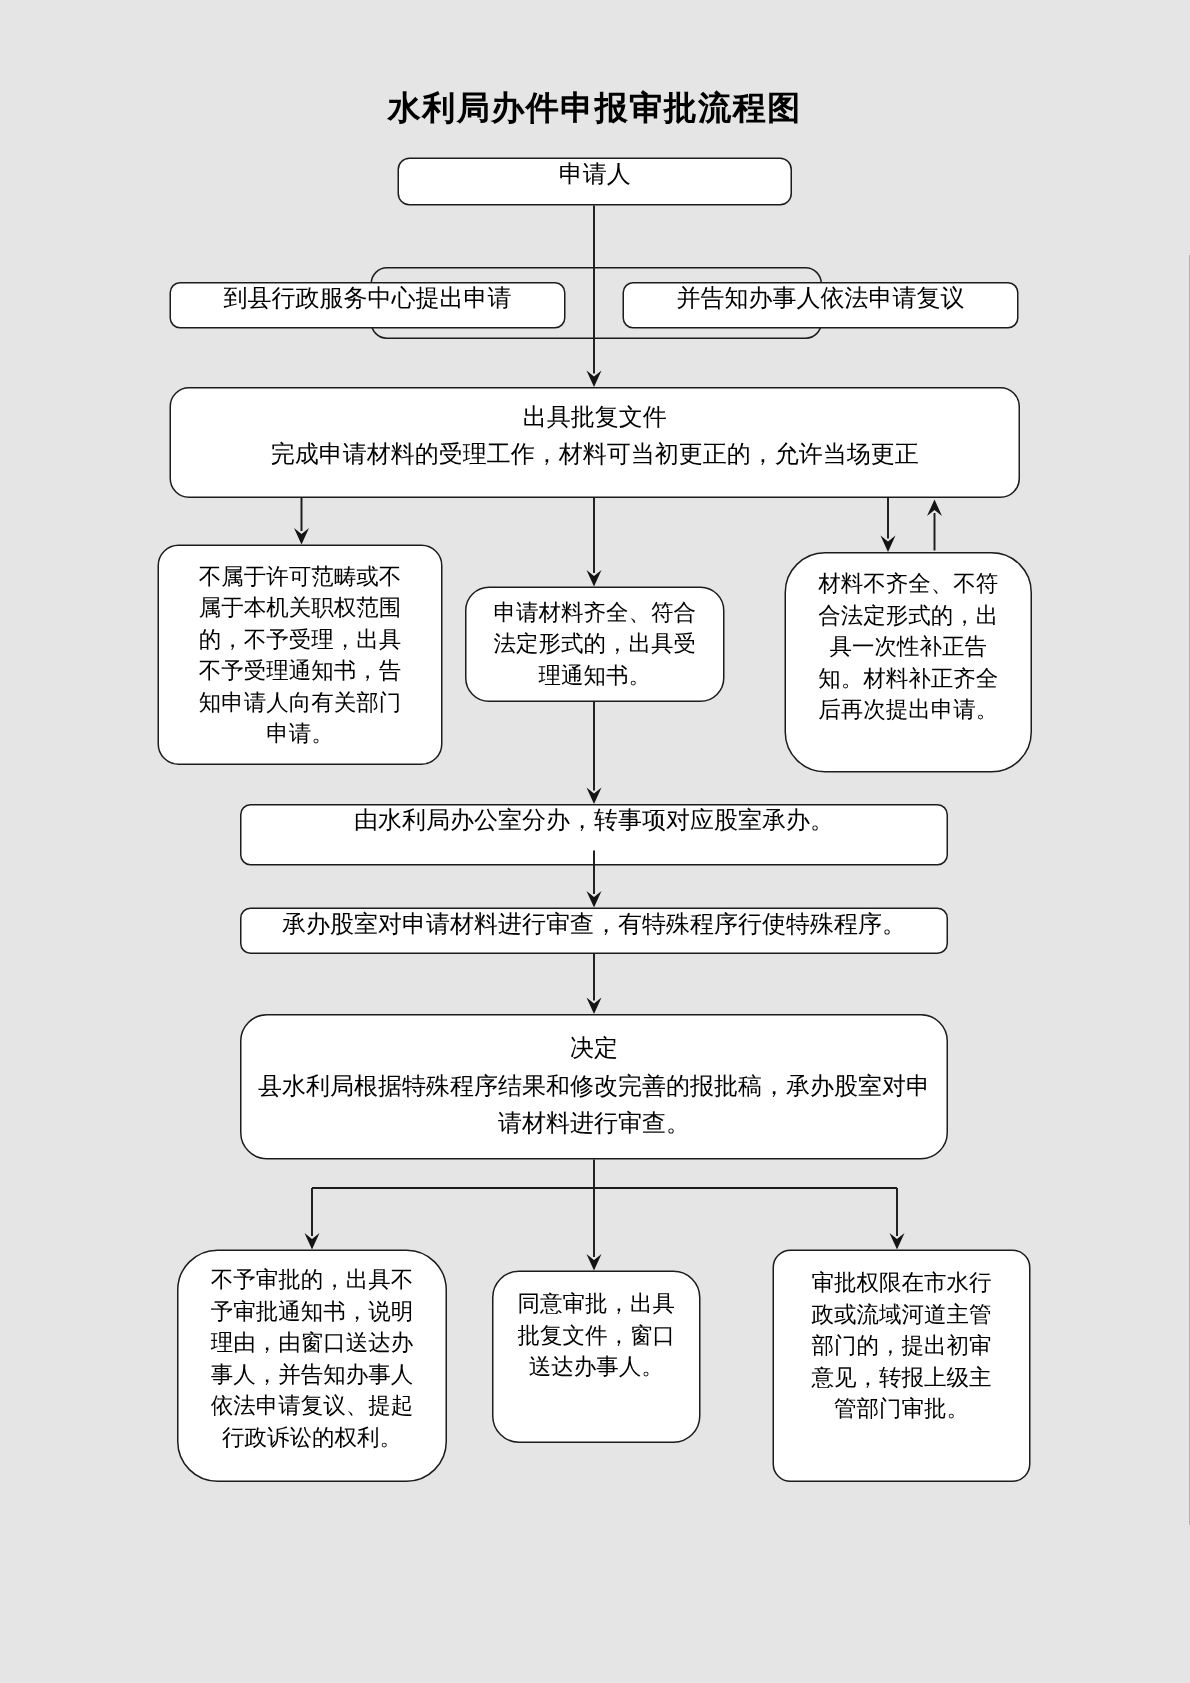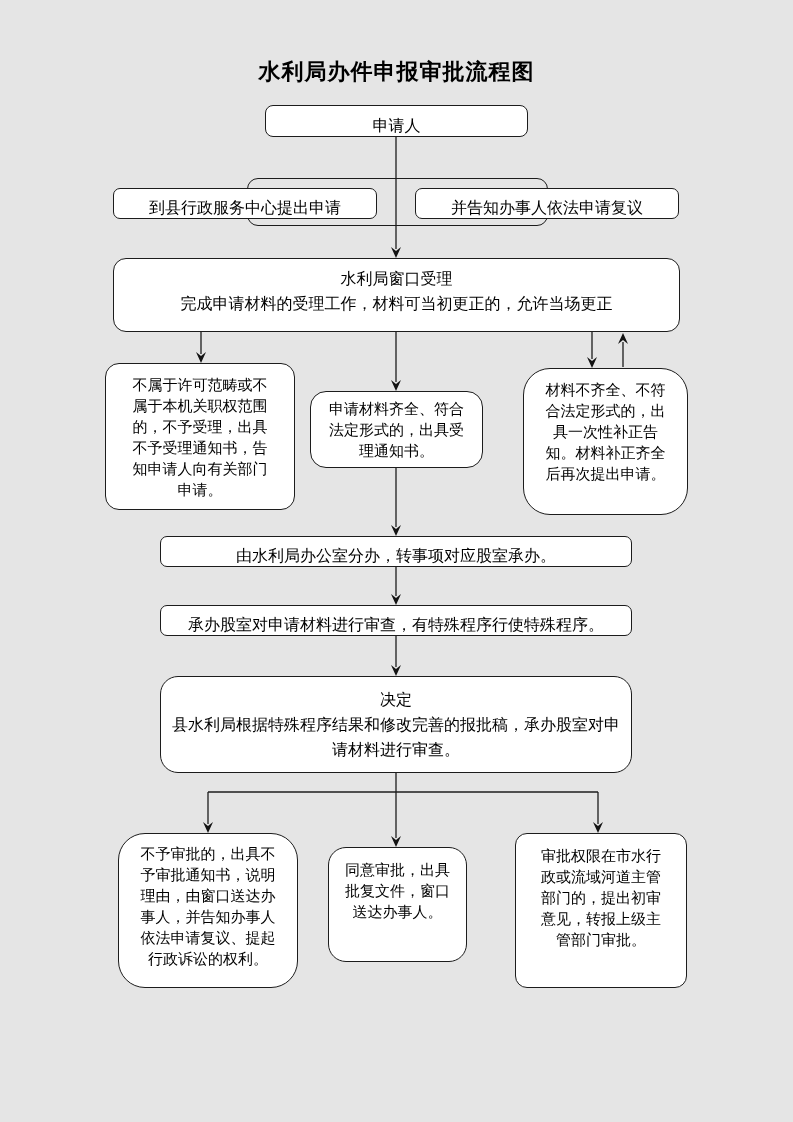--- a/index.html
+++ b/index.html
@@ -16,33 +16,33 @@
   .page-title{
     position:absolute;left:0;top:57px;width:793px;
     text-align:center;font-size:22px;font-weight:bold;letter-spacing:1px;z-index:3;
   }
   .node{
     position:absolute;border:1.3px solid #1c1c1c;background:#fff;
     box-sizing:border-box;text-align:center;z-index:2;
     font-size:16px;line-height:21px;
   }
   .node.ghost{background:transparent;z-index:1;}
-  .center-v{display:flex;align-items:flex-end;justify-content:center;}
+  .center-v{display:flex;align-items:flex-start;justify-content:center;}
   
   .n-applicant{left:265px;top:105px;width:263px;height:32px;border-radius:8px;}
   .n-group{left:247px;top:178px;width:301px;height:48px;border-radius:11px;}
   .n-center{left:113px;top:188px;width:264px;height:31px;border-radius:7px;}
   .n-online{left:415px;top:188px;width:264px;height:31px;border-radius:7px;}
   .n-window{left:113px;top:258px;width:567px;height:74px;border-radius:13px;padding-top:7px;line-height:25px;}
   
   .n-reject{left:105px;top:363px;width:190px;height:147px;border-radius:14px;padding:11px 24px 0;font-size:15px;}
   .n-ok{left:310px;top:391px;width:173px;height:77px;border-radius:16px;padding:7px 17px 0;font-size:15px;}
   .n-supp{left:523px;top:368px;width:165px;height:147px;border-radius:27px;padding:11px 17px 0;font-size:15px;}
   
-  .n-dispatch{left:160px;top:536px;width:472px;height:31px;border-radius:7px;}
+  .n-dispatch{left:160px;top:536px;width:472px;height:41px;border-radius:7px;}
   .n-review{left:160px;top:605px;width:472px;height:31px;border-radius:7px;}
   .n-decision{left:160px;top:676px;width:472px;height:97px;border-radius:18px;padding:10px 11px 0;line-height:25px;}
   
   .n-deny{left:118px;top:833px;width:180px;height:155px;border-radius:27px;padding:10px 19px 0;font-size:15px;}
   .n-approve{left:328px;top:847px;width:139px;height:115px;border-radius:18px;padding:12px 13px 0;font-size:15px;}
   .n-escalate{left:515px;top:833px;width:172px;height:155px;border-radius:12px;padding:12px 20px 0;font-size:15px;}
   .flow-line{stroke:#1c1c1c;stroke-width:1.3;fill:none;}
   .flow-arrow{fill:#141414;stroke:none;}
 </style>
 </head>
@@ -94,21 +94,21 @@
 
   <div class="node n-center center-v">
     <span>到县行政服务中心提出申请</span>
   </div>
 
   <div class="node n-online center-v">
     <span>并告知办事人依法申请复议</span>
   </div>
 
   <div class="node n-window">
-    <div>水利局窗口受理</div>
+    <div>出具批复文件</div>
     <div>完成申请材料的受理工作，材料可当初更正的，允许当场更正</div>
   </div>
 
   <div class="node n-reject">
     <span>不属于许可范畴或不属于本机关职权范围的，不予受理，出具不予受理通知书，告知申请人向有关部门申请。</span>
   </div>
 
   <div class="node n-ok">
     <span>申请材料齐全、符合法定形式的，出具受理通知书。</span>
   </div>

